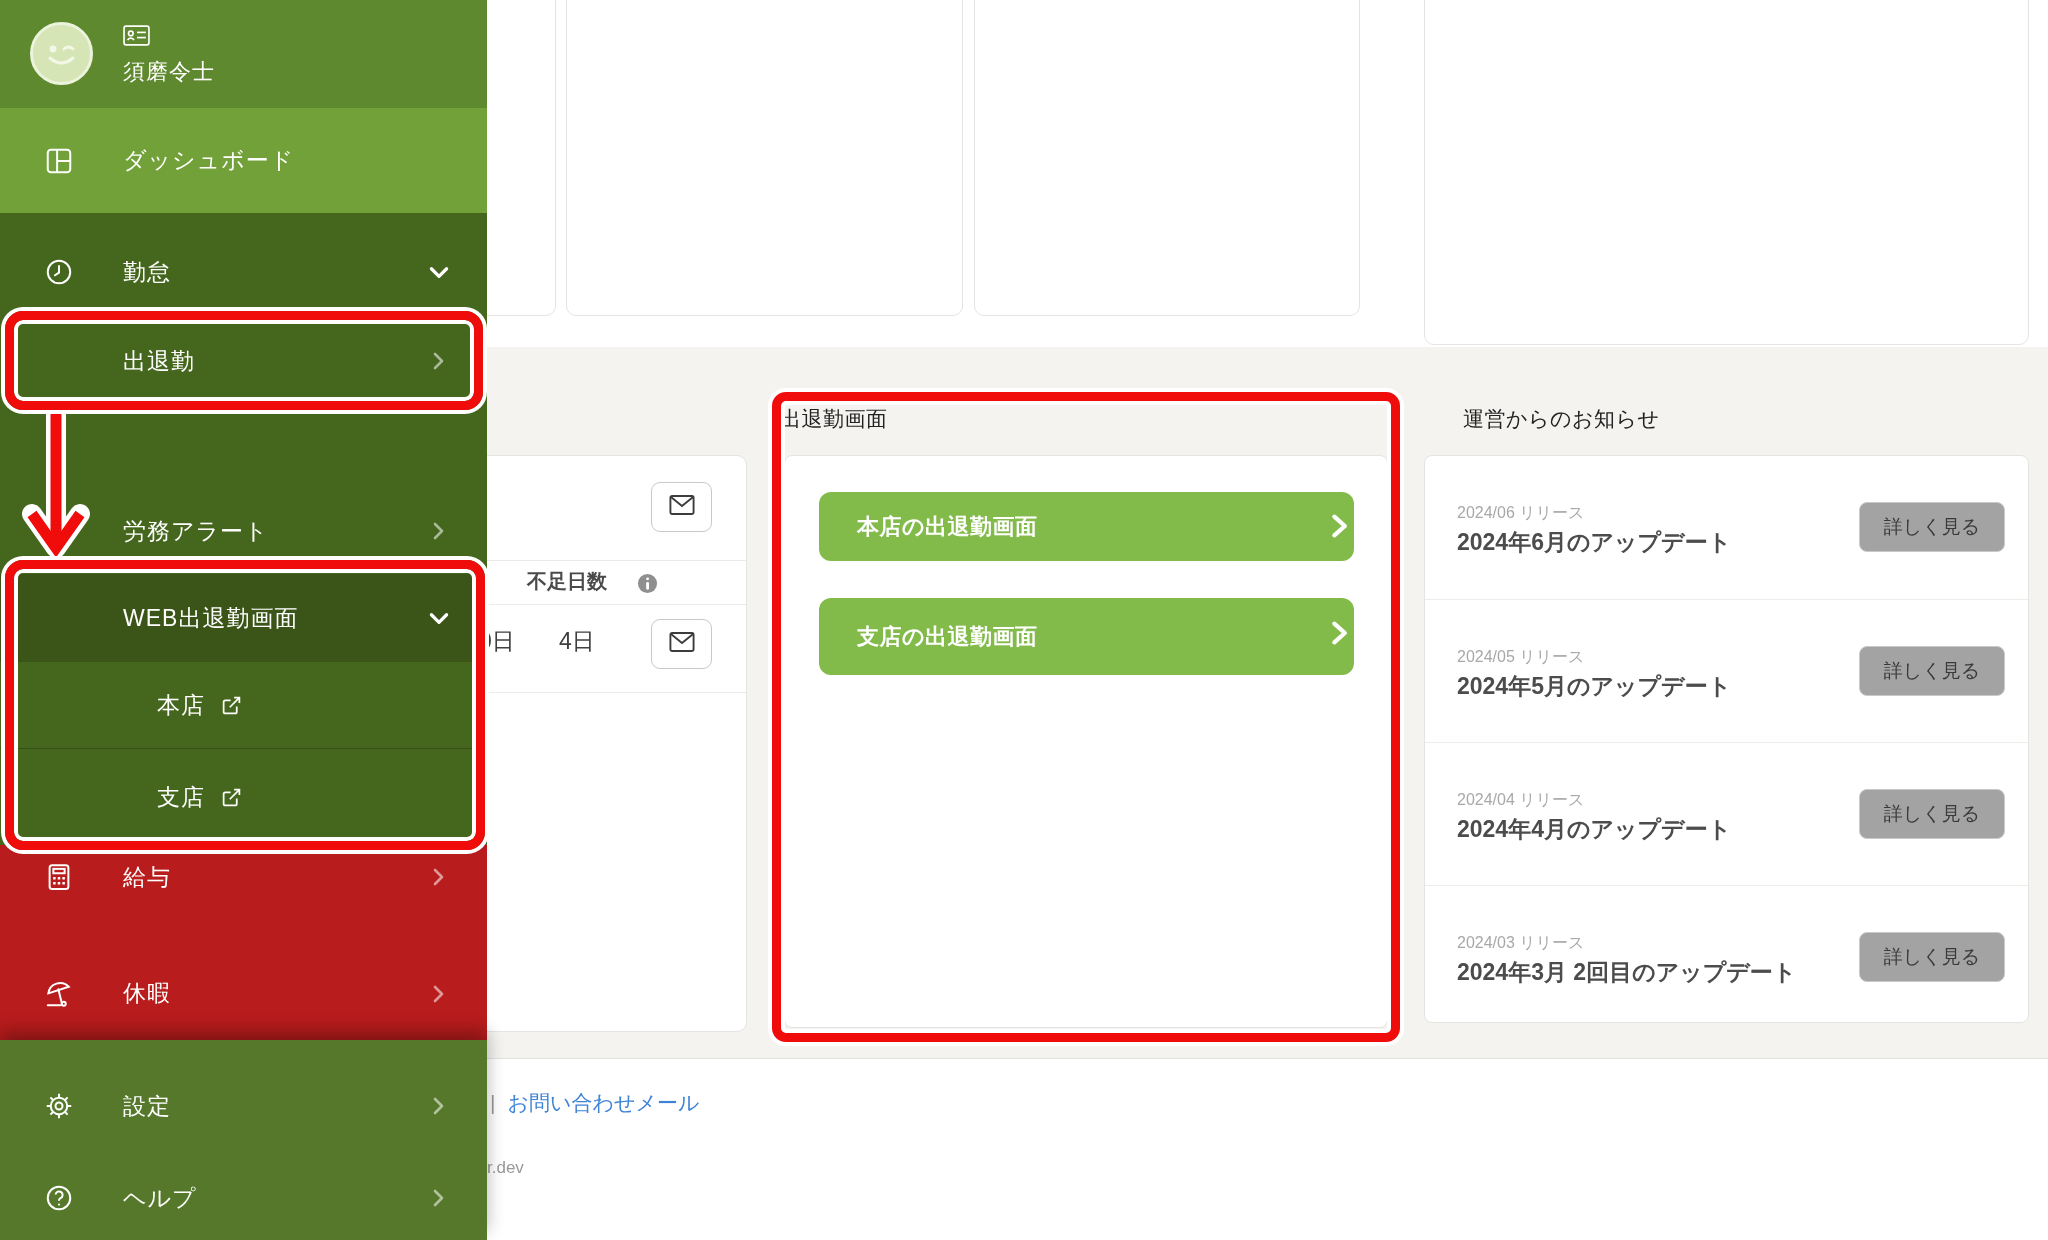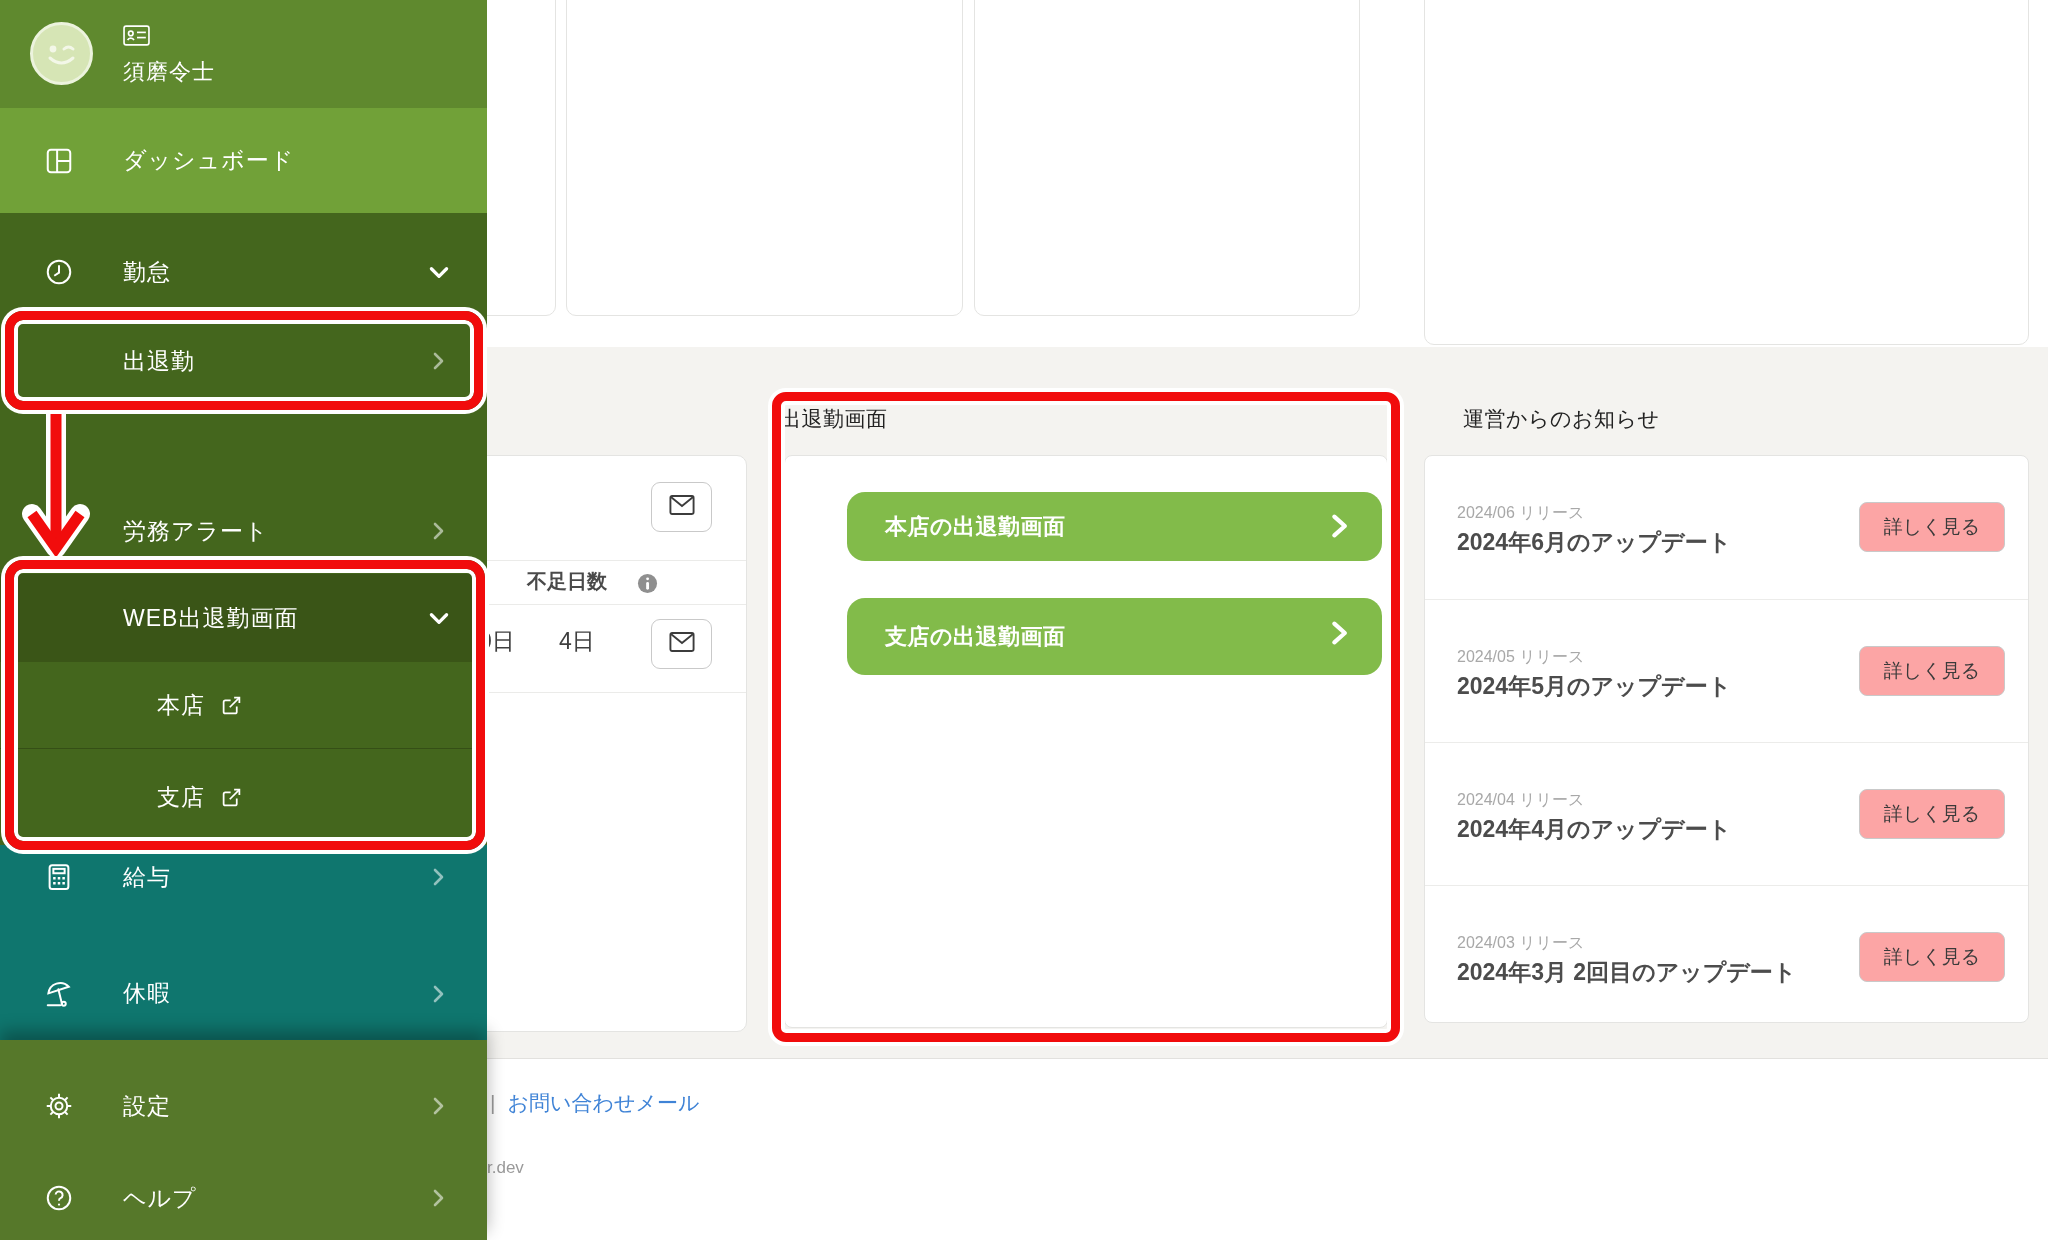--- a/index.html
+++ b/index.html
@@ -15,39 +15,39 @@
   
   .shortage-card { left:460px; top:455px; width:287px; height:577px; }
   .mail-btn { position:absolute; width:61px; height:50px; background:#fff; border:1.5px solid #c9c9c9; border-radius:9px; display:flex; align-items:center; justify-content:center; }
   .sc-hr { position:absolute; left:0; width:100%; height:1px; background:#ebebe9; }
   .sc-header { position:absolute; left:66px; top:112px; font-size:20px; font-weight:700; color:#4a4a4a; }
   .sc-info { position:absolute; left:176px; top:117px; }
   .sc-val { position:absolute; top:170px; font-size:23px; color:#3f3f3f; }
 
   
   .att-card { left:784px; top:455px; width:604px; height:573px; border-radius:8px; }
-  .green-btn { position:absolute; left:34px; width:535px; height:69px; background:#82bb4a; border:none; border-radius:18px; color:#fff; font-size:22px; font-weight:600; text-align:left; padding-left:38px; cursor:pointer; display:flex; align-items:center; font-family:inherit; letter-spacing:.5px;margin-left:28px; }
+  .green-btn { position:absolute; left:34px; width:535px; height:69px; background:#82bb4a; border:none; border-radius:12px; color:#fff; font-size:22px; font-weight:600; text-align:left; padding-left:38px; cursor:pointer; display:flex; align-items:center; font-family:inherit; letter-spacing:.5px; }
 
   
   .news-card { left:1424px; top:455px; width:605px; height:568px; border-radius:8px; overflow:hidden; }
   .news-item { position:relative; height:143px; padding:46px 24px 0 32px; }
   .news-item + .news-item { border-top:1px solid #ececea; }
   .news-date { font-size:16px; color:#a8a8a8; line-height:22px; }
   .news-title { margin-top:2px; font-size:23px; font-weight:700; color:#4c4c4c; line-height:32px; max-width:360px; }
-  .detail-btn { position:absolute; right:23px; top:46px; width:146px; height:50px; background:#fca5a5; border:1.5px solid #c9c9c9; border-radius:8px; font-size:19px; color:#3a3a3a; font-family:Liberation Mono, monospace; cursor:pointer; }
+  .detail-btn { position:absolute; right:23px; top:46px; width:146px; height:50px; background:#a3a3a3; border:1.5px solid #c9c9c9; border-radius:8px; font-size:19px; color:#3a3a3a; font-family:Liberation Mono, monospace; cursor:pointer; }
 
   
   .footer-hr { position:absolute; left:487px; top:1058px; width:1561px; height:1px; background:#e2e1de; z-index:0; }
   .footer-row { position:absolute; left:490px; top:1089px; display:flex; gap:12px; align-items:center; font-size:21px; z-index:1; }
   .footer-sep { color:#9a9a9a; }
   .footer-link { color:#3f83d6; text-decoration:none; cursor:pointer; }
   .footer-domain { position:absolute; left:487px; top:1158px; font-size:17px; color:#9a9a9a; z-index:1; }
 
   
-  .sidebar { position:absolute; left:0; top:0; width:487px; height:1240px; background:#0f766e; z-index:5; }
+  .sidebar { position:absolute; left:0; top:0; width:487px; height:1240px; background:#b91c1c; z-index:5; }
   .sb-user { position:absolute; left:0; top:0; width:100%; height:108px; background:#5f892e; }
   .avatar { position:absolute; left:30px; top:22px; width:63px; height:63px; border-radius:50%; background:#d6e5b5; border:3px solid #ecf3dd; }
   .sb-user-meta { position:absolute; left:123px; top:25px; }
   .sb-user-name { display:block; margin-top:7px; color:#fff; font-size:22px; font-weight:500; letter-spacing:1px; }
   .srow { position:absolute; left:0; width:100%; display:flex; align-items:center; cursor:pointer; }
   .srow .sicon { position:absolute; left:44px; display:flex; }
   .srow .slabel { position:absolute; left:123px; color:#fff; font-size:23px; font-weight:500; letter-spacing:1px; white-space:nowrap; }
   .srow .chev { position:absolute; left:426px; display:flex; }
   .row-dashboard { top:108px; height:105px; background:#71a138; }
   .dark-sec { position:absolute; left:0; top:213px; width:100%; height:632px; background:#44661d; }

